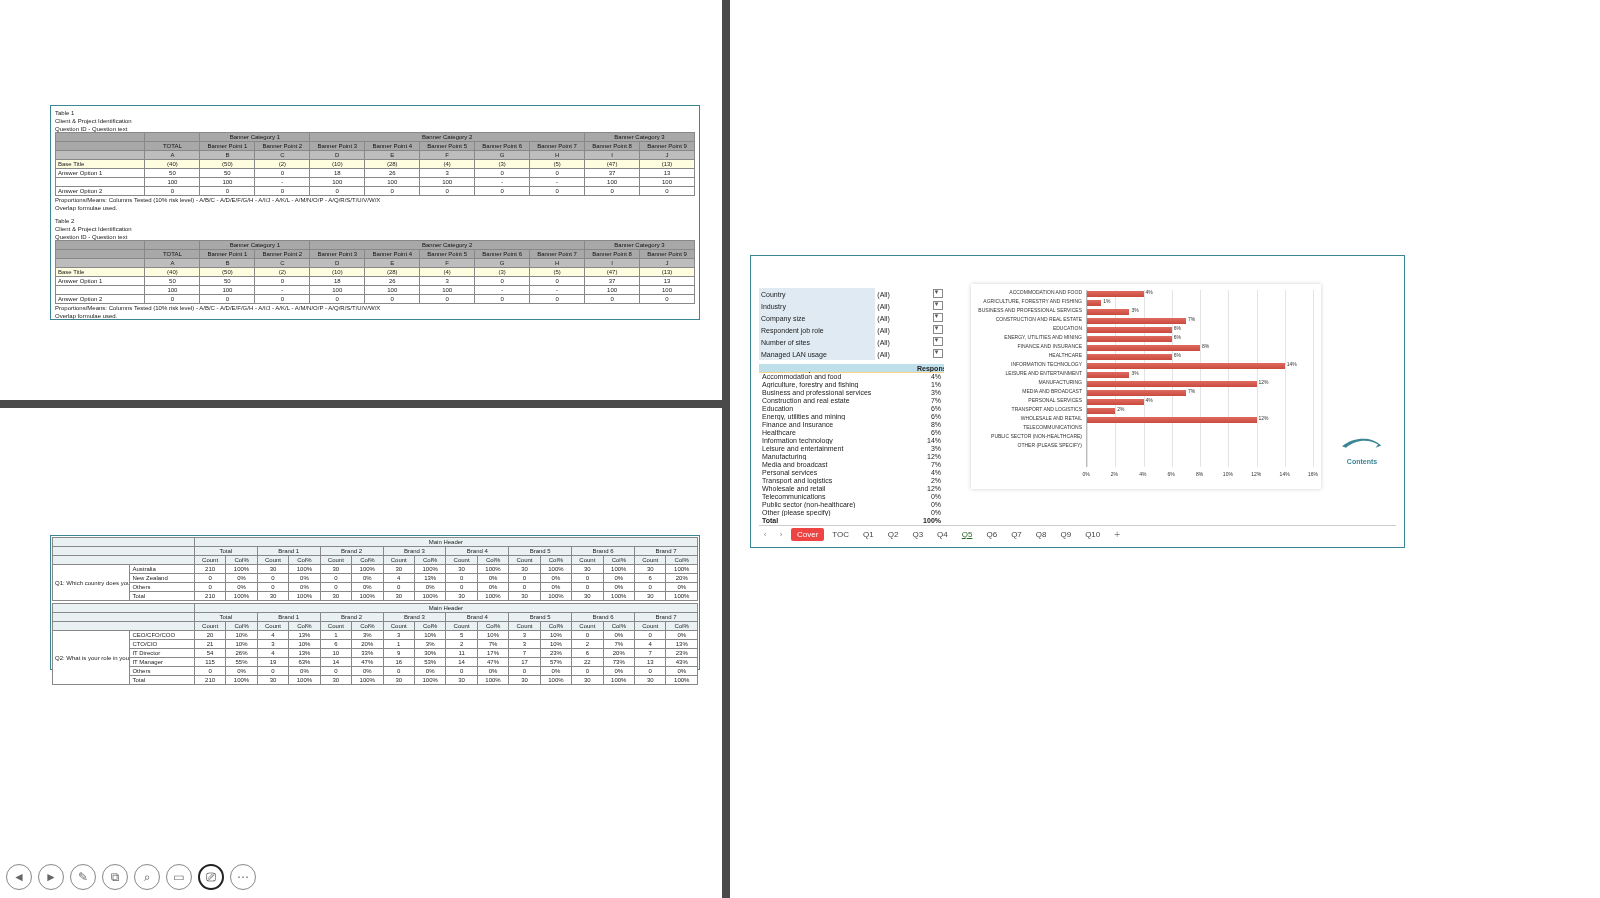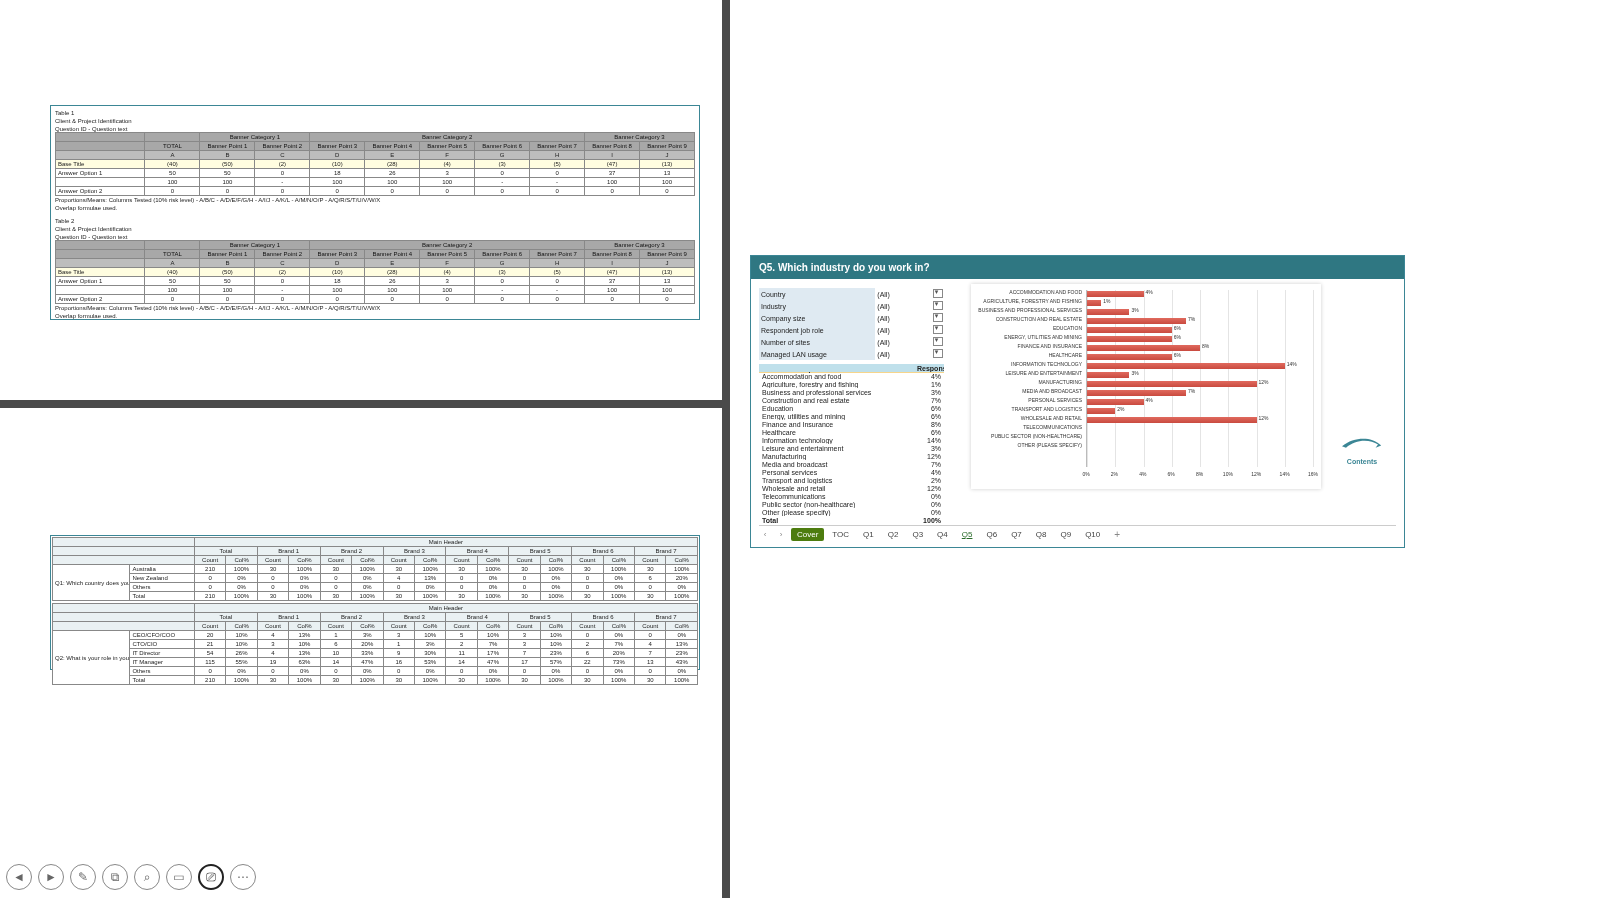--- a/index.html
+++ b/index.html
@@ -50,21 +50,21 @@
   .bar-val { position:absolute; top:-1px; font-size:5px; color:#333; }
   .chart-xlbls { position:absolute; left:115px; right:8px; bottom:6px; height:12px; }
   .chart-xlbls span { position:absolute; font-size:5px; color:#333; transform:translateX(-50%); }
   .contents-arrow { position:absolute; right:12px; top:178px; width:60px; text-align:center; }
   .contents-arrow svg { width:48px; height:26px; }
   .contents-arrow .t { font-size:7px; color:#3b8695; font-weight:bold; margin-top:-4px; }
   
   .tabstrip { position:absolute; left:8px; right:8px; bottom:6px; height:16px; display:flex; align-items:center; gap:4px; border-top:1px solid #ccc; padding-top:2px; }
   .tabnav { width:12px; height:12px; display:flex; align-items:center; justify-content:center; color:#888; font-size:8px; }
   .tab { font-size:8px; padding:2px 6px; color:#444; border-radius:2px; }
-  .tab.active { background:#4d7c0f; color:#fff; }
+  .tab.active { background:#ef4444; color:#fff; }
   .tab.sel { text-decoration:underline; color:#2a6b2a; }
   .tabplus { color:#888; font-size:10px; padding:0 4px; }
   
   .toolbar { position:absolute; left:6px; bottom:6px; height:30px; display:flex; gap:6px; align-items:center; }
   .tbtn { width:26px; height:26px; border:1.5px solid #888; border-radius:50%; display:flex; align-items:center; justify-content:center; color:#666; font-size:12px; background:#fff; }
   .tbtn.on { border-color:#222; color:#222; border-width:2px; }
 </style>
 </head>
 <body>
 
@@ -600,21 +600,20 @@
               <td>100%</td>
               <td>30</td>
               <td>100%</td>
             </tr>
           </tbody>
         </table>
       </div>
   </div>
 
   <div class="panelC">
-    <div class="qhead">Q5. Which industry do you work in?</div>
 
     <div class="filterwrap">
       <table id="filters-tbl">
           <tbody>
             <tr class="frow">
               <td>Country</td>
               <td>(All)</td>
               <td><span class="dd"></span></td>
             </tr>
             <tr class="frow">

